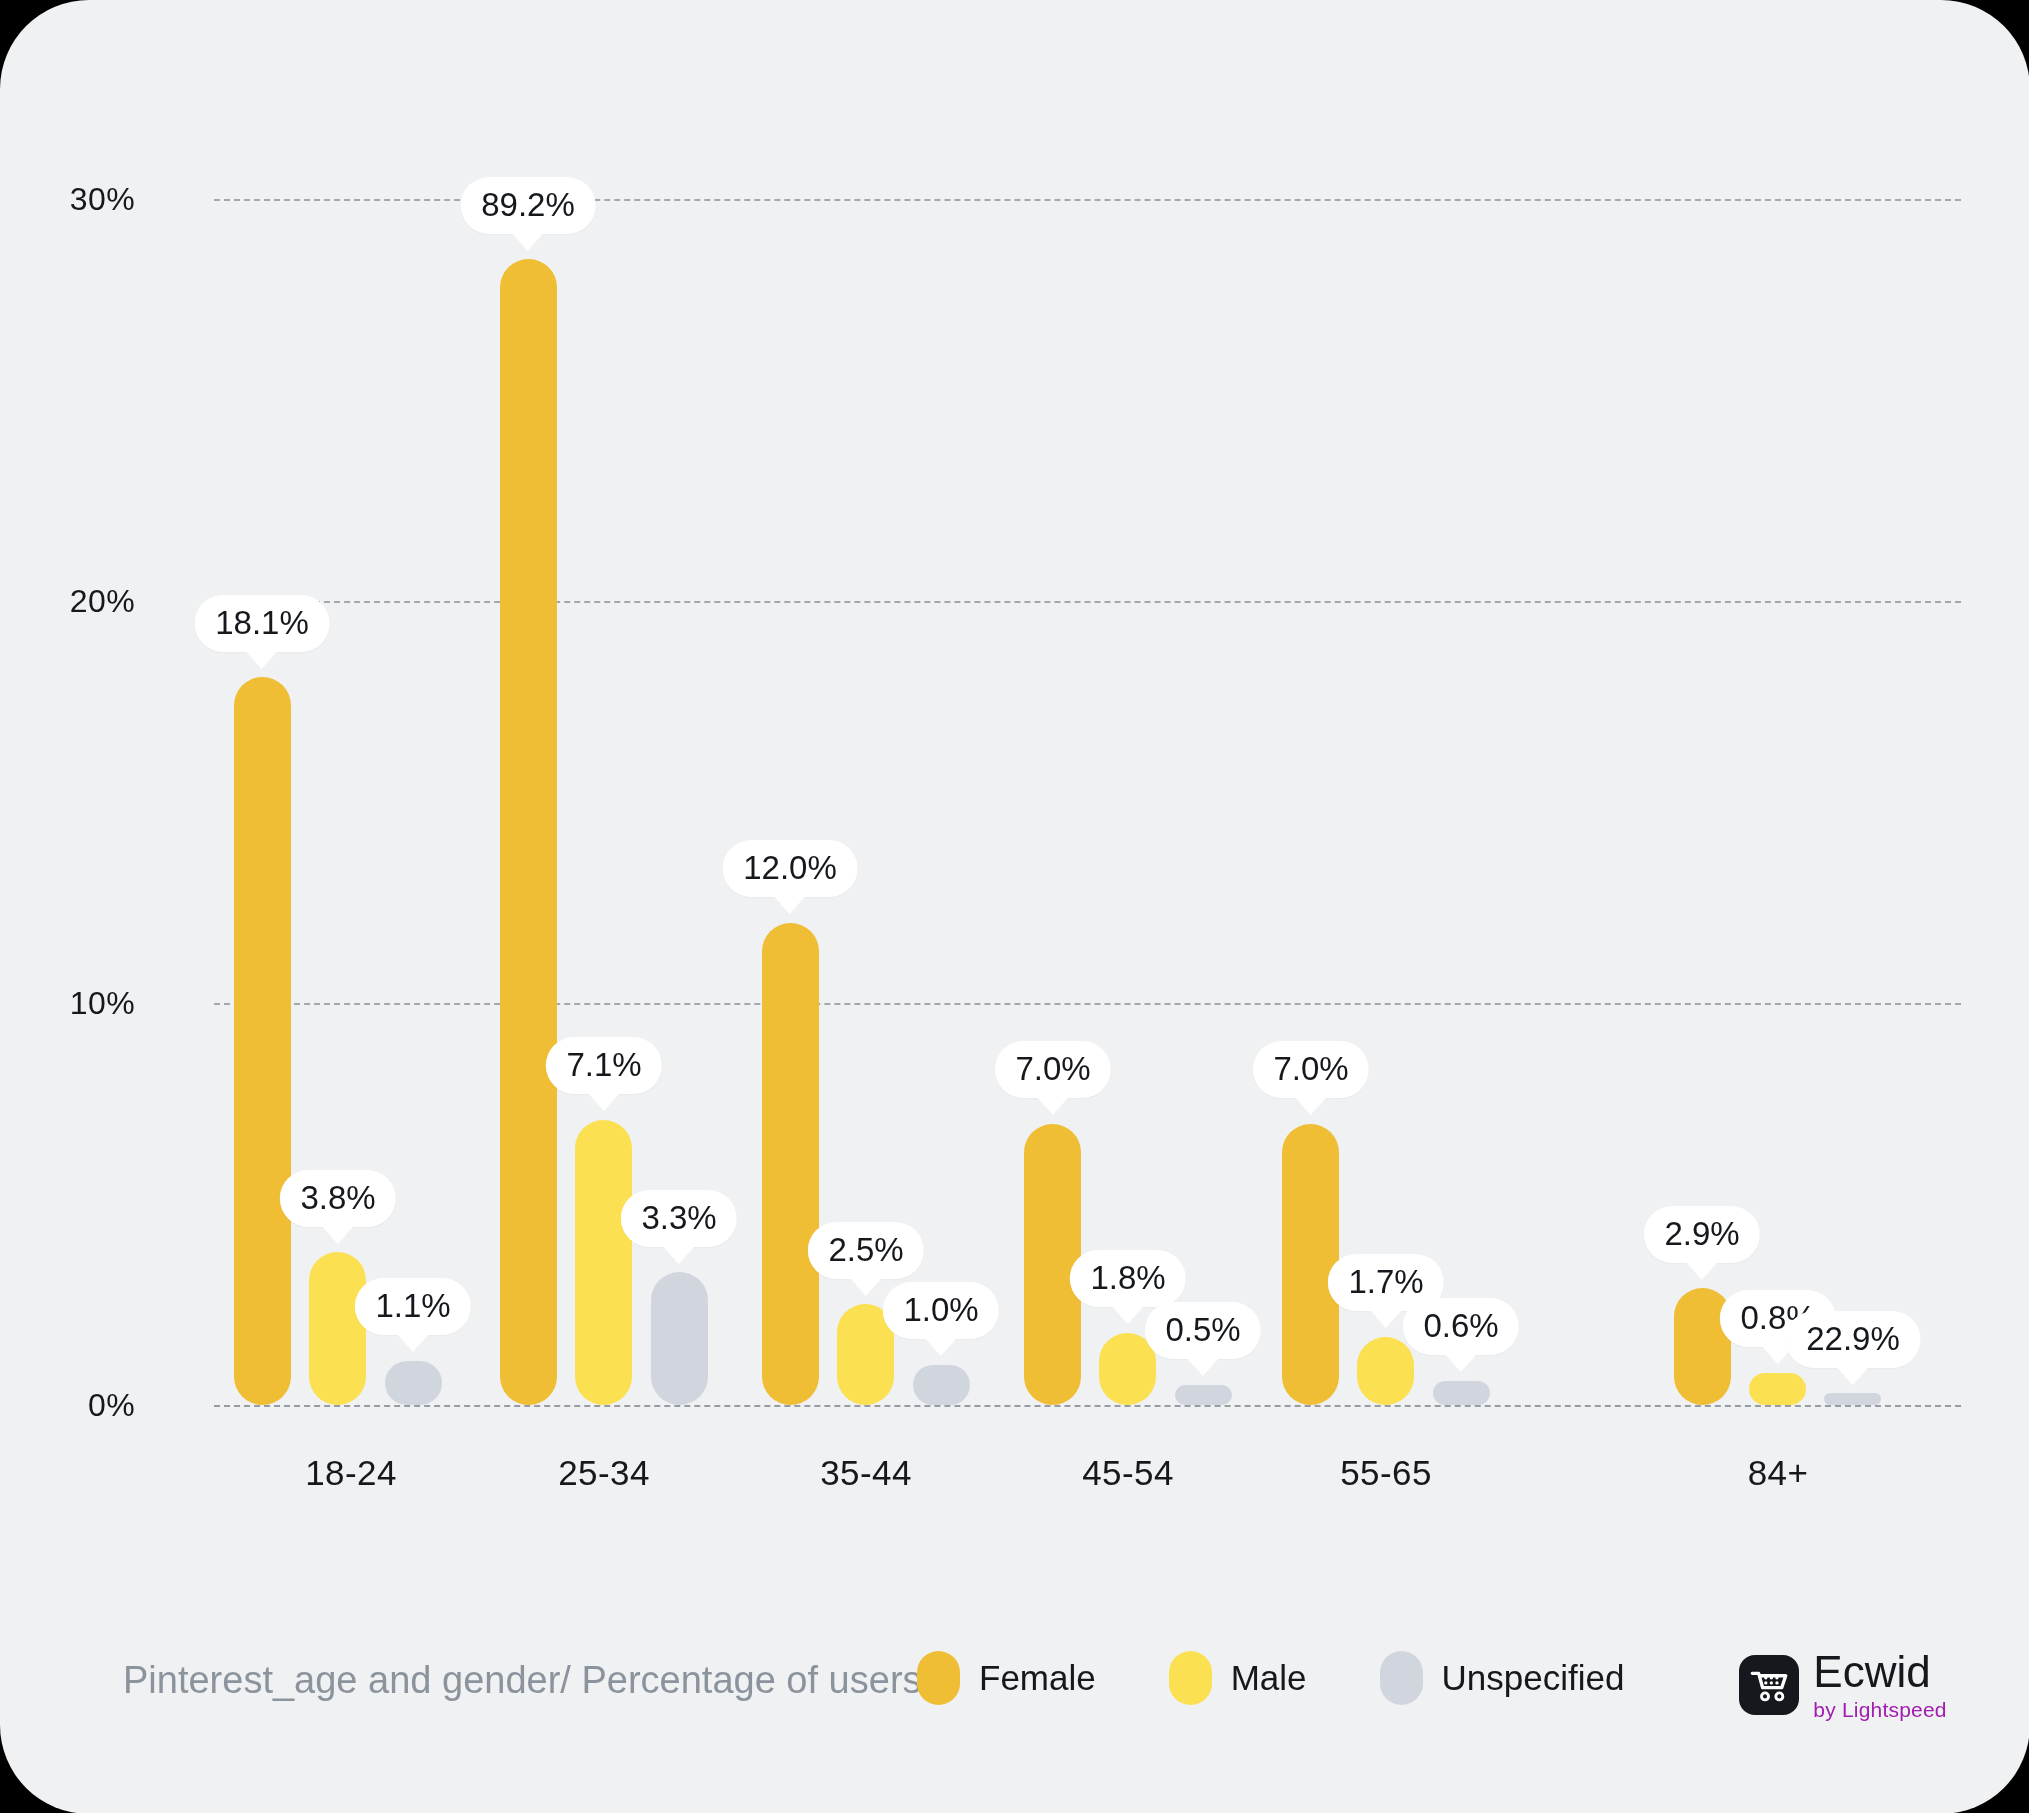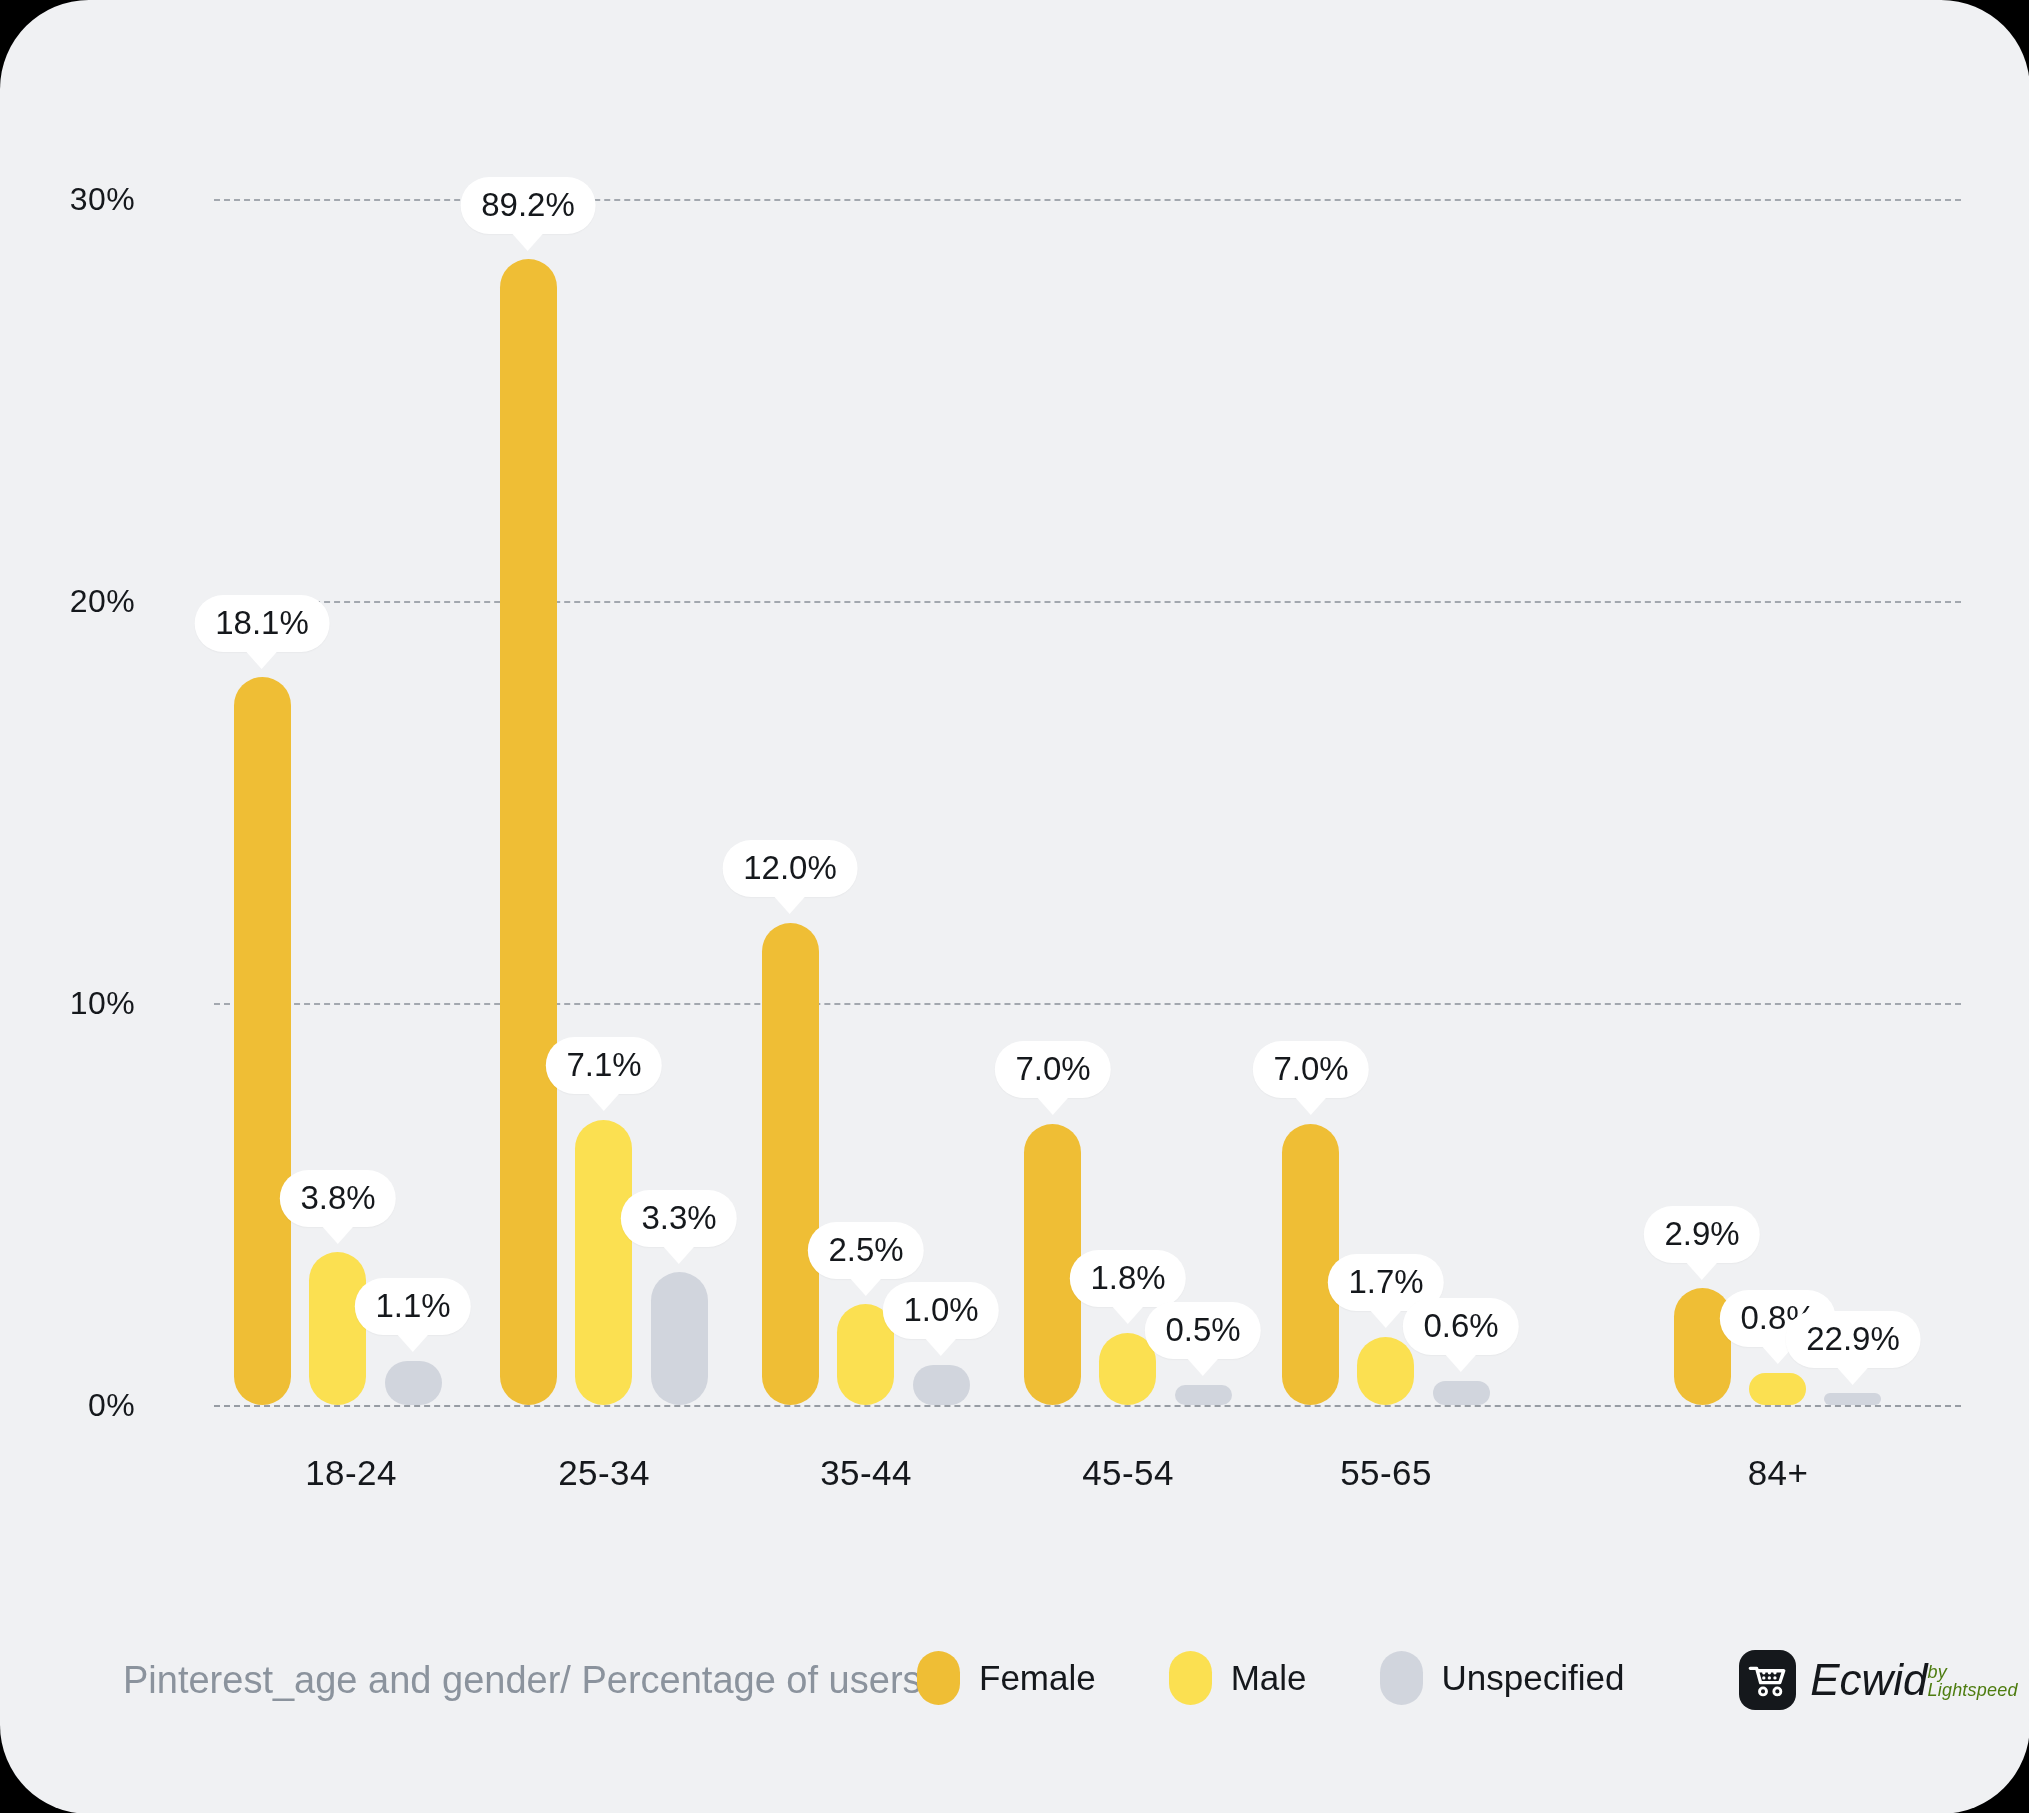--- a/index.html
+++ b/index.html
@@ -92,23 +92,23 @@
   .legend-label{font-size:35px;color:#15181c;white-space:nowrap;}
 
   .logo{
     position:absolute;left:1739px;top:4.8px;
     display:flex;align-items:center;
   }
   .logo-mark{
     width:60px;height:60px;border-radius:16px;background:#15181c;
     display:flex;align-items:center;justify-content:center;margin-right:14.3px;
   }
-  .logo-text{display:flex;flex-direction:row;line-height:1;font-style:italic;}
+  .logo-text{display:flex;flex-direction:column;line-height:1;}
   .logo-name{font-size:44px;color:#15181c;letter-spacing:0px;}
-  .logo-sub{font-size:18px;color:#4d7c0f;margin-top:4.8px;letter-spacing:0.2px;}
+  .logo-sub{font-size:21px;color:#a21caf;margin-top:4.8px;letter-spacing:0.2px;}
 </style>
 </head>
 <body>
 
 <div class="card">
 
   <div class="plot">
     <div id="gridlines">
         <div class="gridline zero" style="top: 1206px;"></div>
         <div class="gridline" style="top: 804px;"></div>

